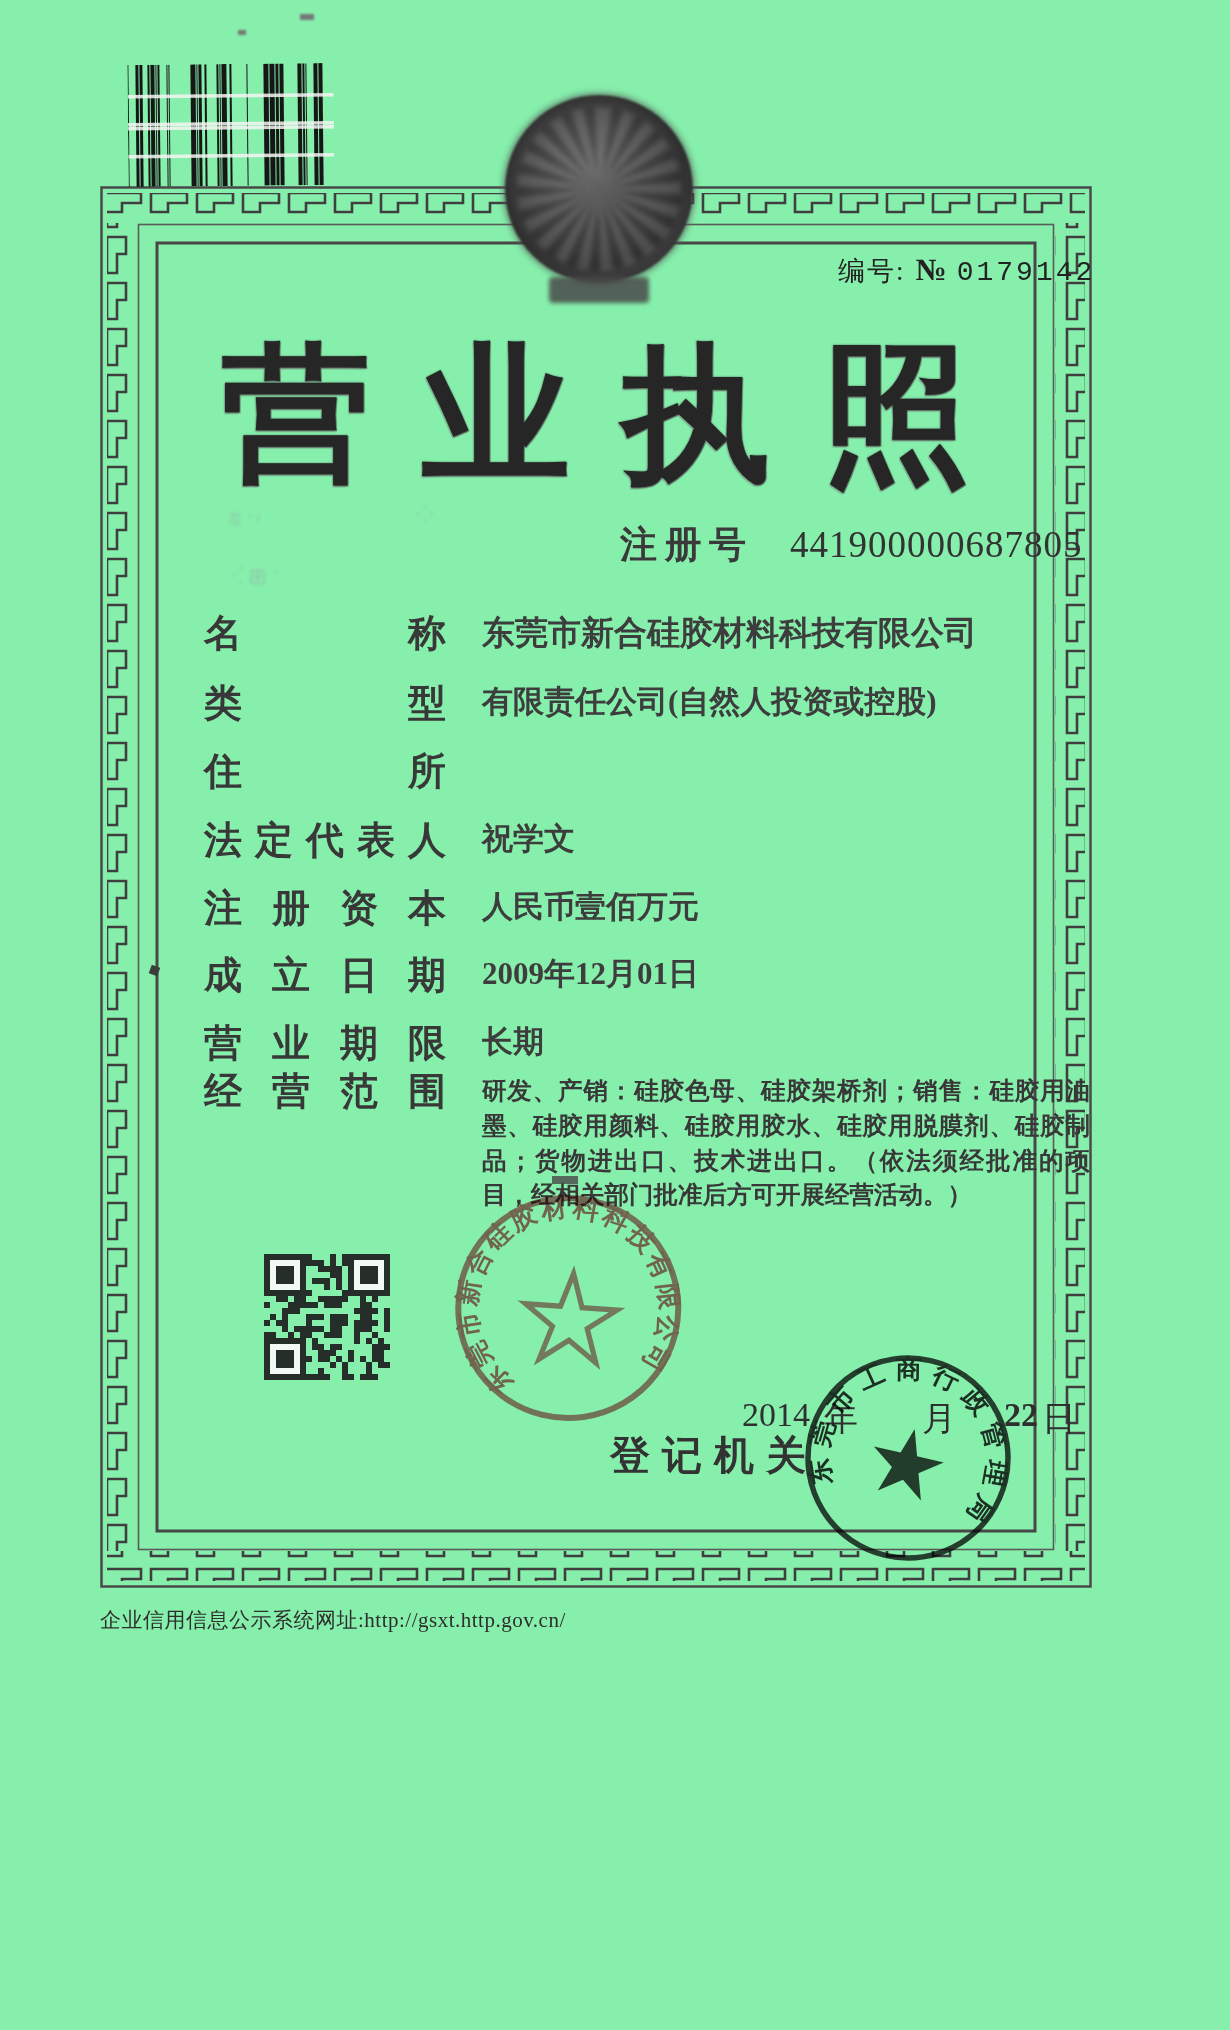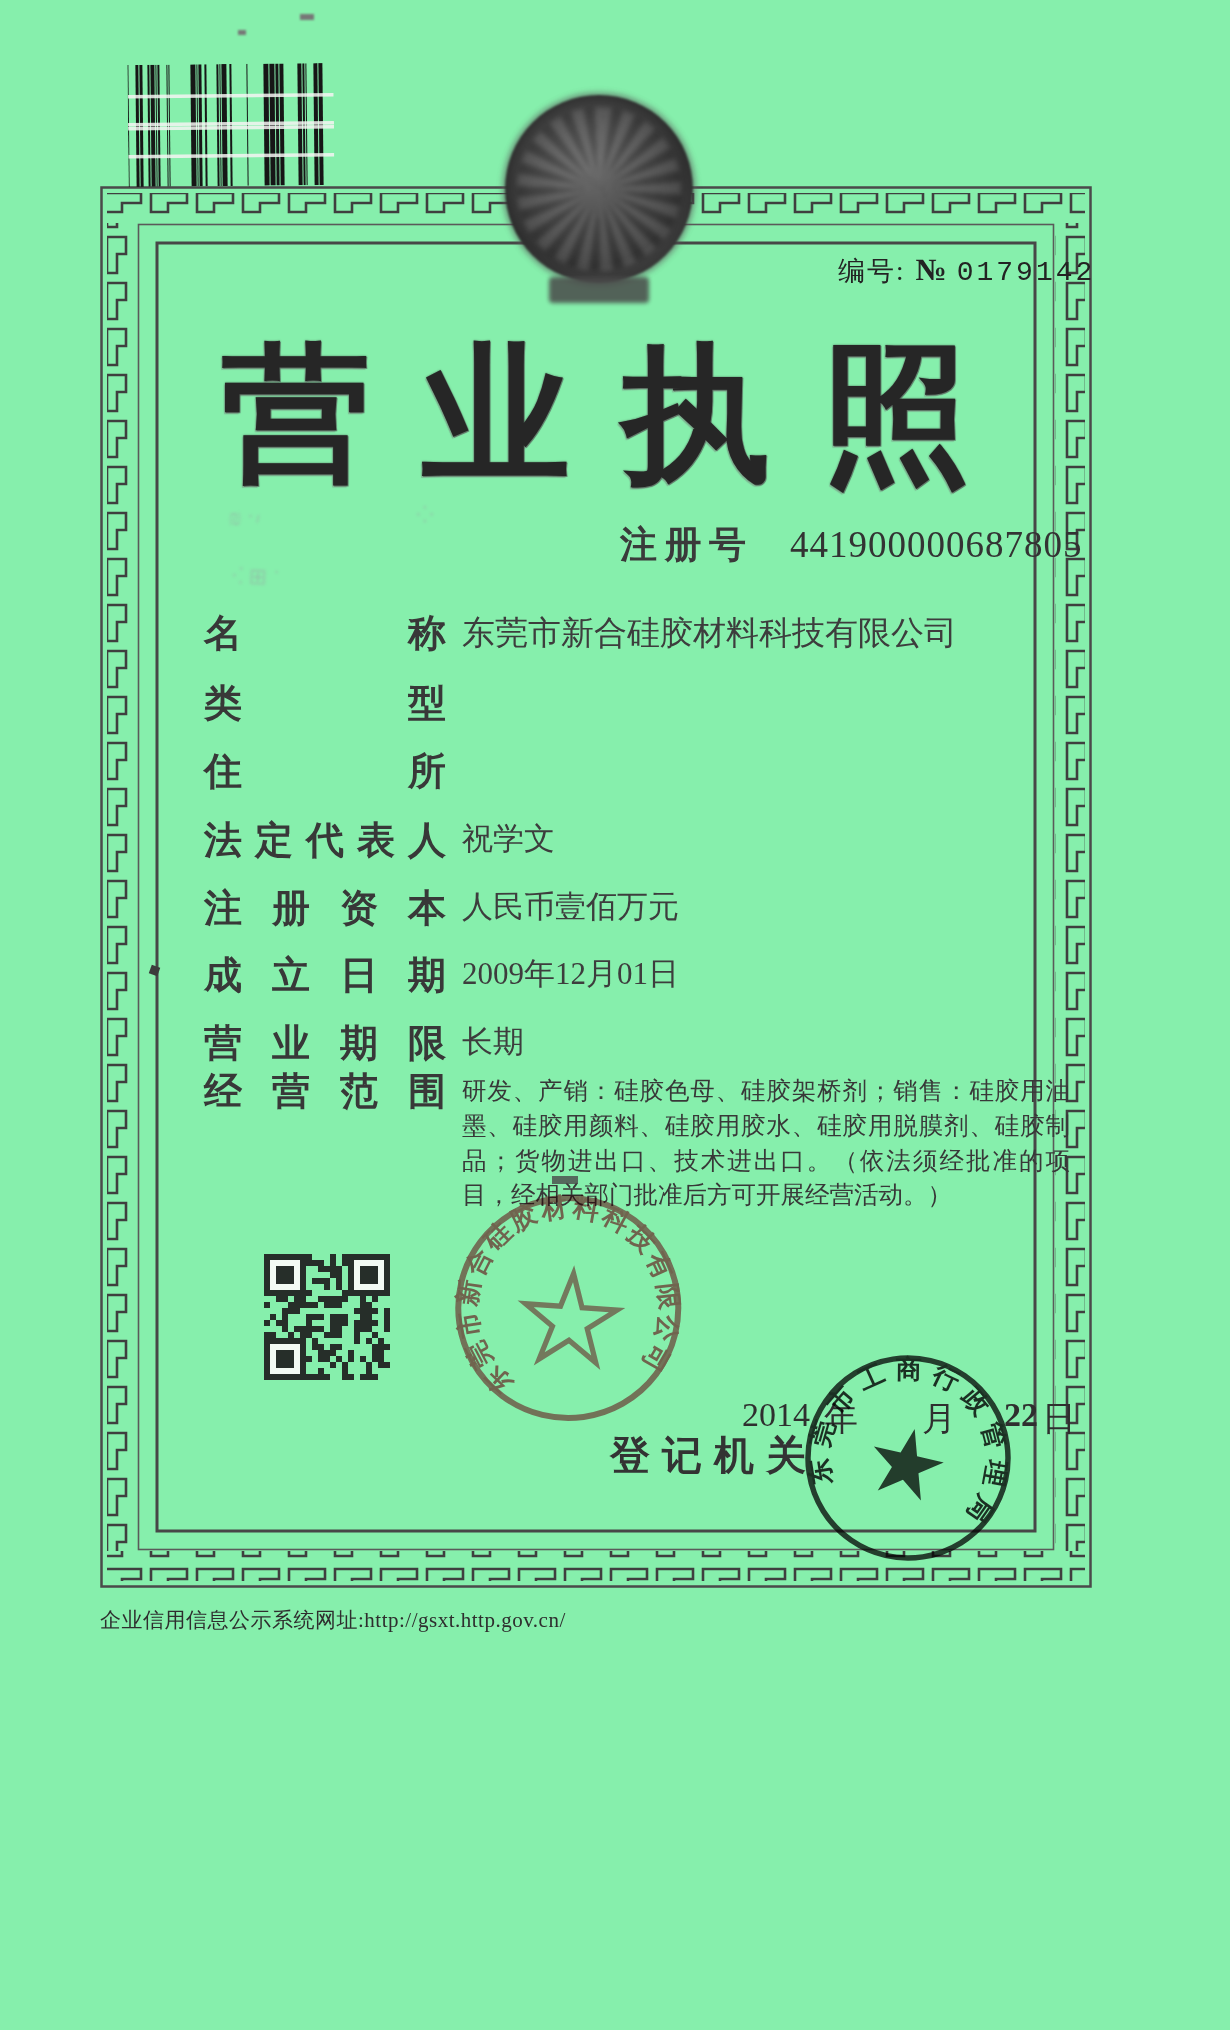--- a/index.html
+++ b/index.html
@@ -30,21 +30,21 @@
   .title span{font-family:"Liberation Sans",sans-serif;font-weight:bold;font-size:148px;line-height:1;color:#2a2a2a;
      text-shadow:1px 1px 0 rgba(80,80,80,.55), -1px 2px 1px rgba(120,120,120,.4), 0 0 2px rgba(60,60,60,.8);
      filter:blur(.4px) contrast(1.05);}
   
   .regno{position:absolute;left:620px;top:520px;display:flex;align-items:baseline;z-index:3;}
   .regno .rlabel{width:126px;display:flex;justify-content:space-between;font-size:37px;font-weight:600;color:#3a3a3a;}
   .regno .rvalue{margin-left:44px;font-size:37px;letter-spacing:1px;color:#333;}
   
   .row{position:absolute;left:204px;display:flex;align-items:flex-start;z-index:3;}
   .flabel{width:242px;display:flex;justify-content:space-between;font-size:38px;font-weight:600;color:#383838;flex:none;}
-  .fvalue{margin-left:16px;font-size:31px;color:#3d3d3d;line-height:1.25;padding-top:5px;}
+  .fvalue{margin-left:36px;font-size:31px;color:#3d3d3d;line-height:1.25;padding-top:5px;font-weight:bold;}
   .fvalue.big{font-size:33px;}
   .fvalue.scope{font-size:24.5px;width:608px;line-height:1.42;padding-top:8px;color:#383838;text-align:justify;}
   
   .qr{position:absolute;left:258px;top:1248px;z-index:3;opacity:.92;}
   
   .seal{position:absolute;z-index:4;mix-blend-mode:multiply;}
   .seal.company{left:450px;top:1186px;transform:rotate(-8deg);opacity:.88;}
   .seal.authority{left:792px;top:1342px;transform:rotate(13deg);opacity:.9;}
   
   .registrar{position:absolute;left:610px;top:1428px;width:196px;display:flex;justify-content:space-between;
@@ -154,20 +154,21 @@
         <span>名</span>
         <span>称</span>
       </span>
     <span class="fvalue big">东莞市新合硅胶材料科技有限公司</span>
   </div>
   <div class="row" style="top:678px">
     <span class="flabel justify">
         <span>类</span>
         <span>型</span>
       </span>
+    <span class="fvalue">有限责任公司(自然人投资或控股)</span>
   </div>
   <div class="row" style="top:746px">
     <span class="flabel justify">
         <span>住</span>
         <span>所</span>
       </span>
   </div>
   <div class="row" style="top:815px">
     <span class="flabel justify">
         <span>法</span>

